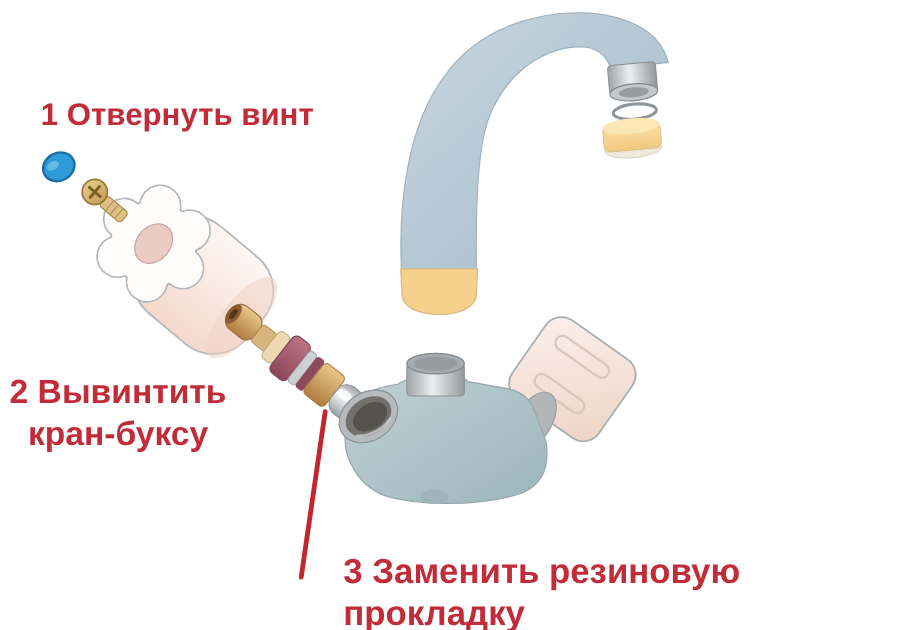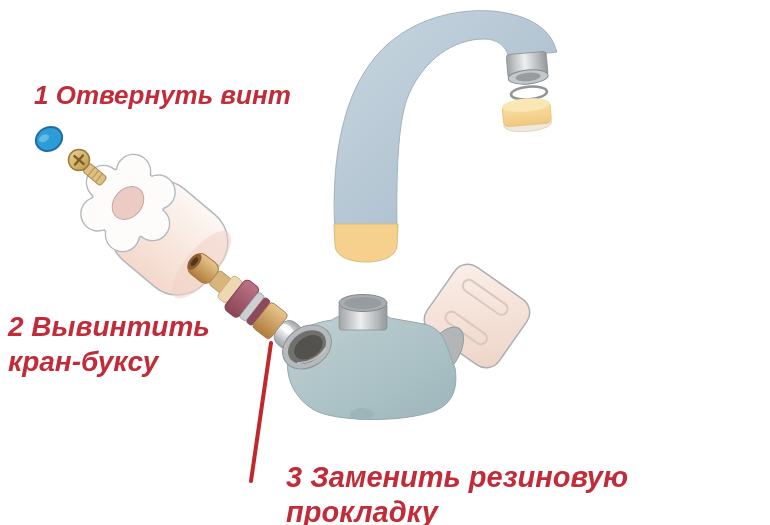--- a/index.html
+++ b/index.html
@@ -10,24 +10,23 @@
     overflow:hidden;
     font-family:"Liberation Sans", sans-serif;
   }
   .art{position:absolute;left:0;top:0;}
   .label{
     position:absolute;
     font-weight:bold;
     color:var(--c-label_red,#c22b38);
     white-space:pre-line;
     line-height:1.22;
-    font-style:italic;
   }
   .label-step1{left:34px;top:80px;font-size:26px;}
-  .label-step2{left:8px;top:309px;font-size:28px;line-height:35px;}
+  .label-step2{left:8px;top:309px;font-size:28px;line-height:35px;text-align:center;}
   .label-step3{left:286px;top:460px;font-size:29px;}
 
   
   .f-capblue{fill:var(--c-cap_blue,#2d9cd8);}
   .f-yellow{fill:var(--c-accent_yellow,#f6d18e);}
   .f-maroon-dark{fill:var(--c-cartridge_maroon_dark,#8c4a5c);}
   .s-redline{stroke:var(--c-line_red,#c1272d);}
 </style>
 </head>
 <body>

